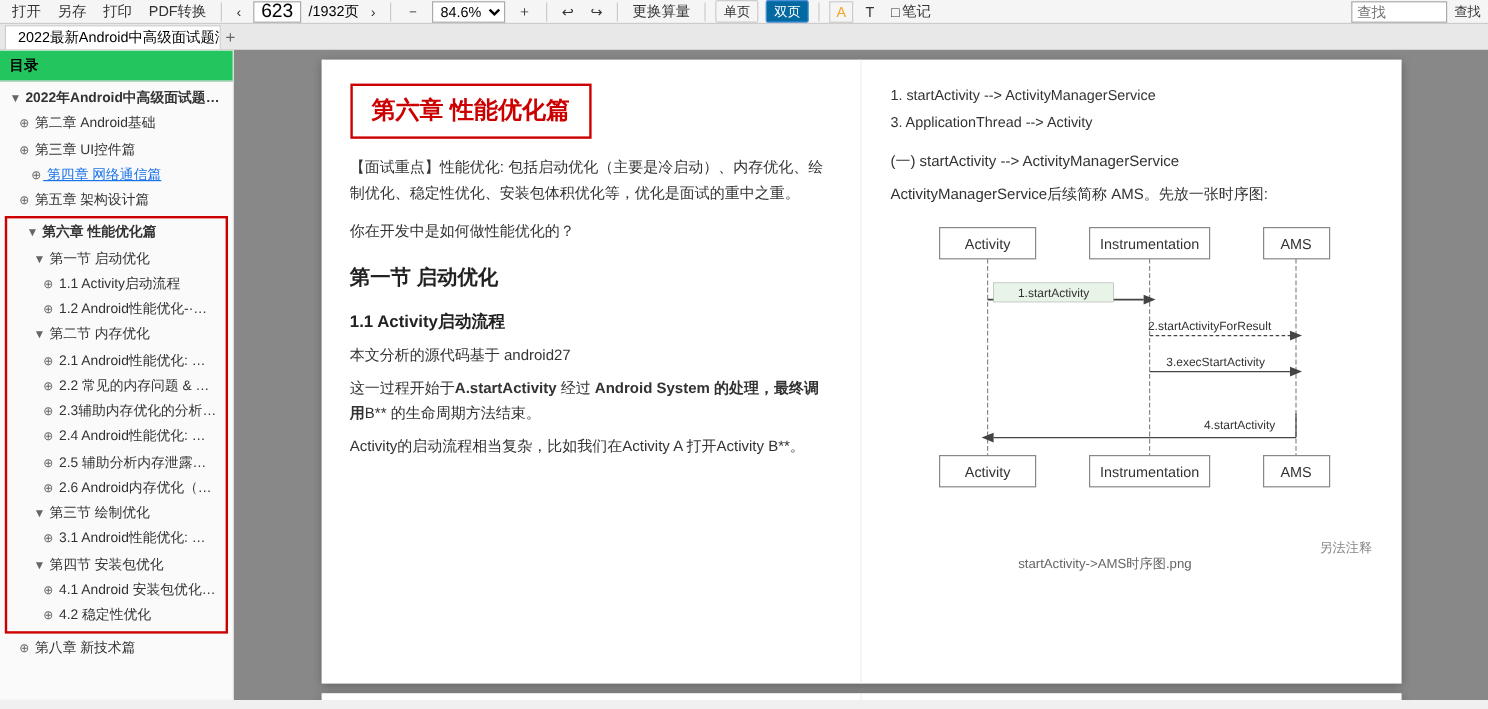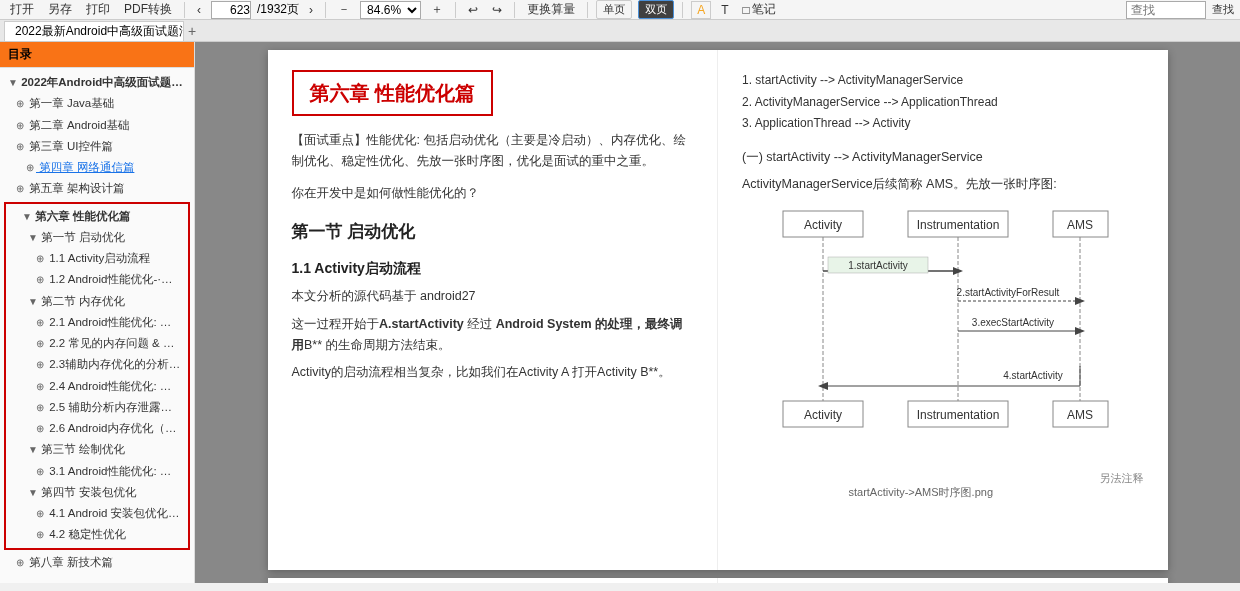--- a/index.html
+++ b/index.html
@@ -25,41 +25,41 @@
       padding: 2px 4px;
       display: flex;
       align-items: center;
       gap: 2px;
     }
     .toolbar-divider { width: 1px; height: 16px; background: #ccc; margin: 0 2px; }
     .page-input {
       width: 40px;
       height: 18px;
       border: 1px solid #aaa;
-      text-align: right;
-      font-size: 12px;
+      text-align: center;
+      font-size: 16px;
     }
     .zoom-select {
       height: 18px;
       border: 1px solid #aaa;
       font-size: 12px;
       background: white;
       padding: 0 2px;
     }
     .toolbar-spacer { flex: 1; }
     .view-btn {
       background: none;
       border: 1px solid #ccc;
       cursor: pointer;
       font-size: 11px;
       color: #333;
       padding: 1px 6px;
       border-radius: 2px;
     }
-    .view-btn.active { background: #404040; color: white; border-color: #4a90d9; }
+    .view-btn.active { background: #0369a1; color: white; border-color: #4a90d9; }
     .search-box {
       height: 18px;
       border: 1px solid #aaa;
       font-size: 12px;
       padding: 0 4px;
       width: 80px;
     }
     .search-go-btn {
       background: none;
       border: none;
@@ -108,21 +108,21 @@
       border-right: 1px solid #ddd;
       display: flex;
       flex-direction: column;
       overflow: hidden;
     }
     .sidebar-header {
       padding: 4px 8px;
       font-size: 12px;
       font-weight: bold;
       border-bottom: 1px solid #ddd;
-      background: #f97316;
+      background: #22c55e;
     }
     .sidebar-content {
       overflow-y: auto;
       flex: 1;
       padding: 4px 0;
     }
     .toc-item {
       padding: 2px 6px;
       cursor: pointer;
       font-size: 11.5px;
@@ -310,23 +310,20 @@
 <div class="main-layout">
 
   <div class="sidebar">
     <div class="sidebar-header">目录</div>
     <div class="sidebar-content">
 
       <div class="toc-item level1">
         <span class="expand-arrow">▼</span> 2022年Android中高级面试题汇总
       </div>
       <div class="toc-item level2">
-        <span class="expand-arrow">⊕</span> 第一章 Java基础
-      </div>
-      <div class="toc-item level2">
         <span class="expand-arrow">⊕</span> 第二章 Android基础
       </div>
       <div class="toc-item level2">
         <span class="expand-arrow">⊕</span> 第三章 UI控件篇
       </div>
       <div class="toc-item level2 link-style">
         <span class="expand-arrow">⊕</span> 第四章 网络通信篇
       </div>
       <div class="toc-item level2">
         <span class="expand-arrow">⊕</span> 第五章 架构设计篇
@@ -389,37 +386,36 @@
     </div>
   </div>
 
   <div class="pdf-area">
 
     <div class="pdf-page">
 
       <div class="pdf-left">
         <div class="chapter-title-box">第六章 性能优化篇</div>
         <div class="section-intro">
-          <span>【面试重点】性能优化: 包括启动优化（主要是冷启动）、内存优化、绘制优化、稳定性优化、先放一张时序图，优化是面试的重中之重。</span>
+          <span>【面试重点】性能优化: 包括启动优化（主要是冷启动）、内存优化、绘制优化、稳定性优化、安装包体积优化等，优化是面试的重中之重。</span>
         </div>
         <div class="body-text">你在开发中是如何做性能优化的？</div>
 
         <div class="section-title">第一节 启动优化</div>
         <div class="subsection-title">1.1 Activity启动流程</div>
         <div class="body-text">本文分析的源代码基于 android27</div>
         <div class="body-text">
           这一过程开始于<strong>A.startActivity</strong> 经过 <strong>Android System 的处理，最终调用</strong>B** 的生命周期方法结束。
         </div>
         <div class="body-text">Activity的启动流程相当复杂，比如我们在Activity A 打开Activity B**。</div>
       </div>
 
       <div class="pdf-right">
         <div class="steps-list">
           <div>1. startActivity --&gt; ActivityManagerService</div>
-          <div>2. ActivityManagerService --&gt; ApplicationThread</div>
           <div>3. ApplicationThread --&gt; Activity</div>
         </div>
         <div class="body-text">(一) startActivity --&gt; ActivityManagerService</div>
         <div class="body-text">ActivityManagerService后续简称 AMS。先放一张时序图:</div>
 
         <svg width="380" height="250" viewBox="0 0 380 250" style="display:block; margin:0 auto;">
 
           <rect x="30" y="10" width="80" height="26" fill="white" stroke="#888" stroke-width="1"></rect>
           <text x="70" y="28" text-anchor="middle" font-size="12" fill="#333">Activity</text>
 

